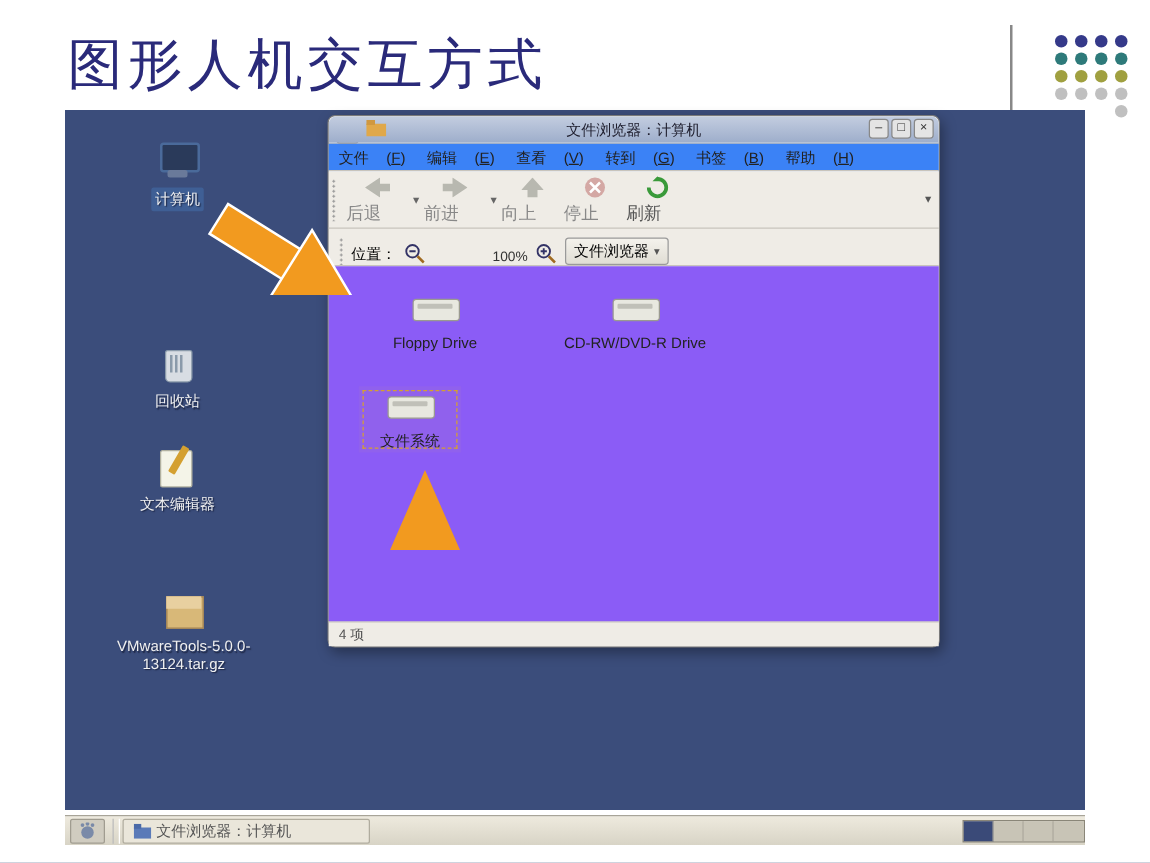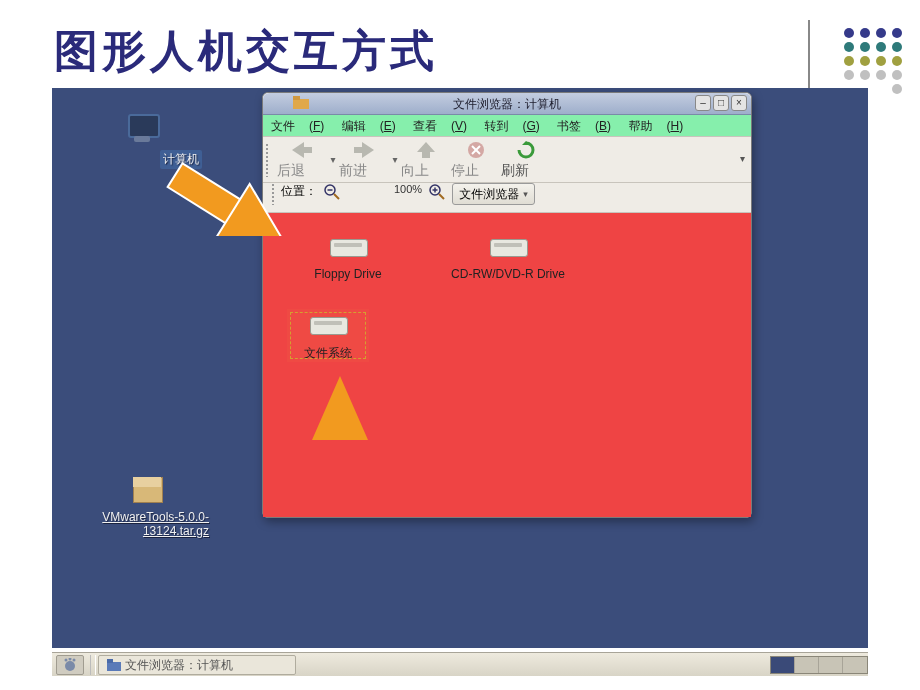--- a/index.html
+++ b/index.html
@@ -1,37 +1,37 @@
 <!DOCTYPE html>
 <html><head>
 <meta charset="utf-8">
 <style>
   * { box-sizing: border-box; margin: 0; padding: 0; }
   html, body { width: 920px; height: 690px; overflow: hidden; font-family: "Microsoft YaHei", Arial, sans-serif; background: #fff; }
 
   
-  .slide-title { position: absolute; left: 54px; top: 22px; font-size: 44px; color: #2a2a7a; font-weight: 700; letter-spacing: 4px; font-family: "SimSun", serif; }
+  .slide-title { position: absolute; left: 54px; top: 22px; font-size: 44px; color: #2a2a7a; font-weight: 400; letter-spacing: 4px; font-family: "SimSun", serif; }
 
   
   .dots { position: absolute; right: 18px; top: 28px; }
   .dots-row { display: flex; gap: 6px; margin-bottom: 4px; }
   .dot { width: 10px; height: 10px; border-radius: 50%; }
   .dot.purple { background: #353a8a; }
   .dot.teal { background: #2e7a7a; }
   .dot.olive { background: #a0a040; }
   .dot.grey { background: #c0c0c0; }
 
   
   .vline { position: absolute; right: 110px; top: 20px; width: 2px; height: 70px; background: #888; }
 
   
   .desktop { position: absolute; left: 52px; top: 88px; width: 816px; height: 560px; background: #3b4d7b; }
 
   
-  .dicon { position: absolute; width: 120px; text-align: right; color: #f0f0f0; font-size: 12px; text-shadow: 1px 1px 1px #1a2340; text-decoration: underline; }
+  .dicon { position: absolute; width: 120px; text-align: center; color: #f0f0f0; font-size: 12px; text-shadow: 1px 1px 1px #1a2340; }
   .dicon .glyph { width: 40px; height: 36px; margin: 0 auto 2px; position: relative; }
   .dicon .label { display: inline-block; padding: 1px 3px; border-radius: 2px; }
   .dicon.sel .label { background: #3f5f95; }
 
   
   .glyph.computer::before { content:""; position:absolute; left:6px; top:2px; width:28px; height:20px; background:#2a3a5a; border:2px solid #4a6a9a; border-radius:3px; }
   .glyph.computer::after { content:""; position:absolute; left:12px; top:24px; width:16px; height:6px; background:#6a7a9a; border-radius:2px; }
 
   
   .glyph.home::before { content:""; position:absolute; left:4px; top:8px; width:32px; height:22px; background:#e0a84a; border-radius:2px; }
@@ -53,42 +53,42 @@
   
   .fm { position: absolute; left: 210px; top: 4px; width: 490px; height: 426px; background:#fff; border:1px solid #7a7a7a; border-radius:6px; box-shadow:2px 4px 10px rgba(0,0,0,.35); display:flex; flex-direction:column; }
   .fm-corner { position:absolute; left:6px; top:4px; width:18px; height:18px; background:#e4e4e4; border:1px solid #aaa; border-radius:3px; display:flex; align-items:center; justify-content:center; }
   .fm-corner svg { width:10px; height:10px; }
 
   .fm-titlebar { height:22px; background:linear-gradient(#c3cde0,#9eaecb); border-bottom:1px solid #7a8aa8; border-radius:6px 6px 0 0; position:relative; text-align:center; font-size:12px; line-height:22px; color:#202030; }
   .fm-titleicon { position:absolute; left:30px; top:3px; width:16px; height:14px; }
   .fm-winbtns { position:absolute; right:4px; top:2px; display:flex; gap:2px; }
   .winbtn { width:16px; height:16px; background:#e4e4e4; border:1px solid #888; border-radius:3px; font-size:10px; line-height:14px; text-align:center; color:#333; }
 
-  .fm-menubar { height:22px; background:#86efac; border-bottom:1px solid #c8c4bc; padding:0 8px; font-size:12px; line-height:22px; color:#222; }
+  .fm-menubar { height:22px; background:#3b82f6; border-bottom:1px solid #c8c4bc; padding:0 8px; font-size:12px; line-height:22px; color:#222; }
   .fm-menubar span { margin-right:14px; cursor:default; }
   .fm-menubar u { text-decoration:underline; }
 
   .fm-toolbar { height:46px; background:#efece6; border-bottom:1px solid #c8c4bc; display:flex; align-items:center; padding:0 6px; position:relative; }
   .tbtn { width:50px; text-align:left; font-size:14px; color:#888;font-family:Liberation Serif, serif; }
   .tbtn.active { color:#555; }
   .tbtn .ticon { height:22px; display:flex; align-items:center; justify-content:center; }
   .tbtn .tlabel { margin-top:1px; }
   .tb-drop { width:12px; text-align:center; color:#666; font-size:10px; }
   .tb-handle { position:absolute; left:2px; top:6px; width:4px; height:34px; background-image:radial-gradient(#999 1px, transparent 1px); background-size:4px 4px; }
   .tb-overflow { position:absolute; right:6px; top:16px; font-size:10px; color:#555; }
 
-  .fm-locbar { height:30px; background:#efece6; border-bottom:1px solid #c8c4bc; display:flex; align-items:flex-start; padding:0 8px; gap:6px; font-size:12px; }
+  .fm-locbar { height:30px; background:#efece6; border-bottom:1px solid #c8c4bc; display:flex; align-items:flex-end; padding:0 8px; gap:6px; font-size:12px; }
   .locinput { flex:0 0 184px; height:20px; border:1px solid #8a8a8a; background:#fff; padding:0 4px; font-size:12px; line-height:18px; color:#000; }
   .zoombtn { width:18px; height:18px; display:flex; align-items:center; justify-content:center; }
   .zoomlbl { font-size:11px; color:#333;margin-left:47px; }
   .viewcombo { height:22px; border:1px solid #9a9a9a; background:linear-gradient(#f4f2ec,#e0ddd4); border-radius:3px; padding:0 6px; font-size:12px; line-height:20px; display:flex; align-items:center; gap:4px; }
   .viewcombo .chev { font-size:9px; color:#555; }
   .loc-handle { width:4px; height:22px; background-image:radial-gradient(#999 1px, transparent 1px); background-size:4px 4px; }
 
-  .fm-body { flex:1; background:#ef4444; position:relative; overflow:hidden; }
+  .fm-body { flex:1; background:#8b5cf6; position:relative; overflow:hidden; }
   .drive { position:absolute; width:150px; text-align:center; font-size:12px; color:#222; }
   .drive .dglyph { width:44px; height:30px; margin:0 auto 6px; position:relative; }
   .dglyph.hdd::before { content:""; position:absolute; left:4px; top:8px; width:36px; height:16px; background:#e8e8e0; border:1px solid #9a9a90; border-radius:3px; }
   .dglyph.hdd::after { content:""; position:absolute; left:8px; top:12px; width:28px; height:4px; background:#c0c0b8; border-radius:1px; }
   .dglyph.net::before { content:""; position:absolute; left:2px; top:0; width:18px; height:14px; background:#cfd8e8; border:1px solid #7a8aa8; border-radius:2px; }
   .dglyph.net::after { content:""; position:absolute; left:22px; top:10px; width:18px; height:14px; background:#cfd8e8; border:1px solid #7a8aa8; border-radius:2px; }
   .drive.sel { outline:1px dashed #d4a030; outline-offset:-4px; background:rgba(255,200,80,.05); }
 
   .fm-status { height:20px; background:#efece6; border-top:1px solid #c8c4bc; font-size:11px; color:#555; line-height:20px; padding:0 8px; }
 
@@ -149,21 +149,29 @@
 </div>
 
 <div class="desktop">
 
   <div class="dicon sel" style="left:30px; top:24px;">
     <div class="glyph computer"></div>
     <span class="label">计算机</span>
   </div>
 
 
-
+  <div class="dicon" style="left:30px; top:186px;">
+    <div class="glyph trash"></div>
+    <span class="label">回收站</span>
+  </div>
+
+  <div class="dicon" style="left:30px; top:268px;">
+    <div class="glyph editor"></div>
+    <span class="label">文本编辑器</span>
+  </div>
 
   <div class="dicon" style="left:30px; top:383px; width:130px;">
     <div class="glyph pkg"></div>
     <span class="label" style="display:block; line-height:14px;">VMwareTools-5.0.0-13124.tar.gz</span>
   </div>
 
   <div class="fm">
 
     <div class="fm-corner">
       <svg viewBox="0 0 10 10">
@@ -277,20 +285,21 @@
       <div class="drive sel" style="left:24px; top:96px; width:82px;">
         <div class="dglyph hdd"></div>
         <div>文件系统</div>
       </div>
       <div class="drive" style="left:170px; top:18px;">
         <div class="dglyph hdd"></div>
         <div>CD-RW/DVD-R Drive</div>
       </div>
     </div>
 
+    <div class="fm-status">4 项</div>
   </div>
 
   <svg class="arrow-annot" viewBox="0 0 170 100">
     <g transform="translate(36,12) rotate(32)">
       <rect x="0" y="18" width="70" height="28" fill="#f29a1f" stroke="#fff" stroke-width="2"></rect>
       <polygon points="68,0 130,32 68,64" fill="#f29a1f" stroke="#fff" stroke-width="2"></polygon>
     </g>
   </svg>
 
   <div class="tri-annot"></div>

